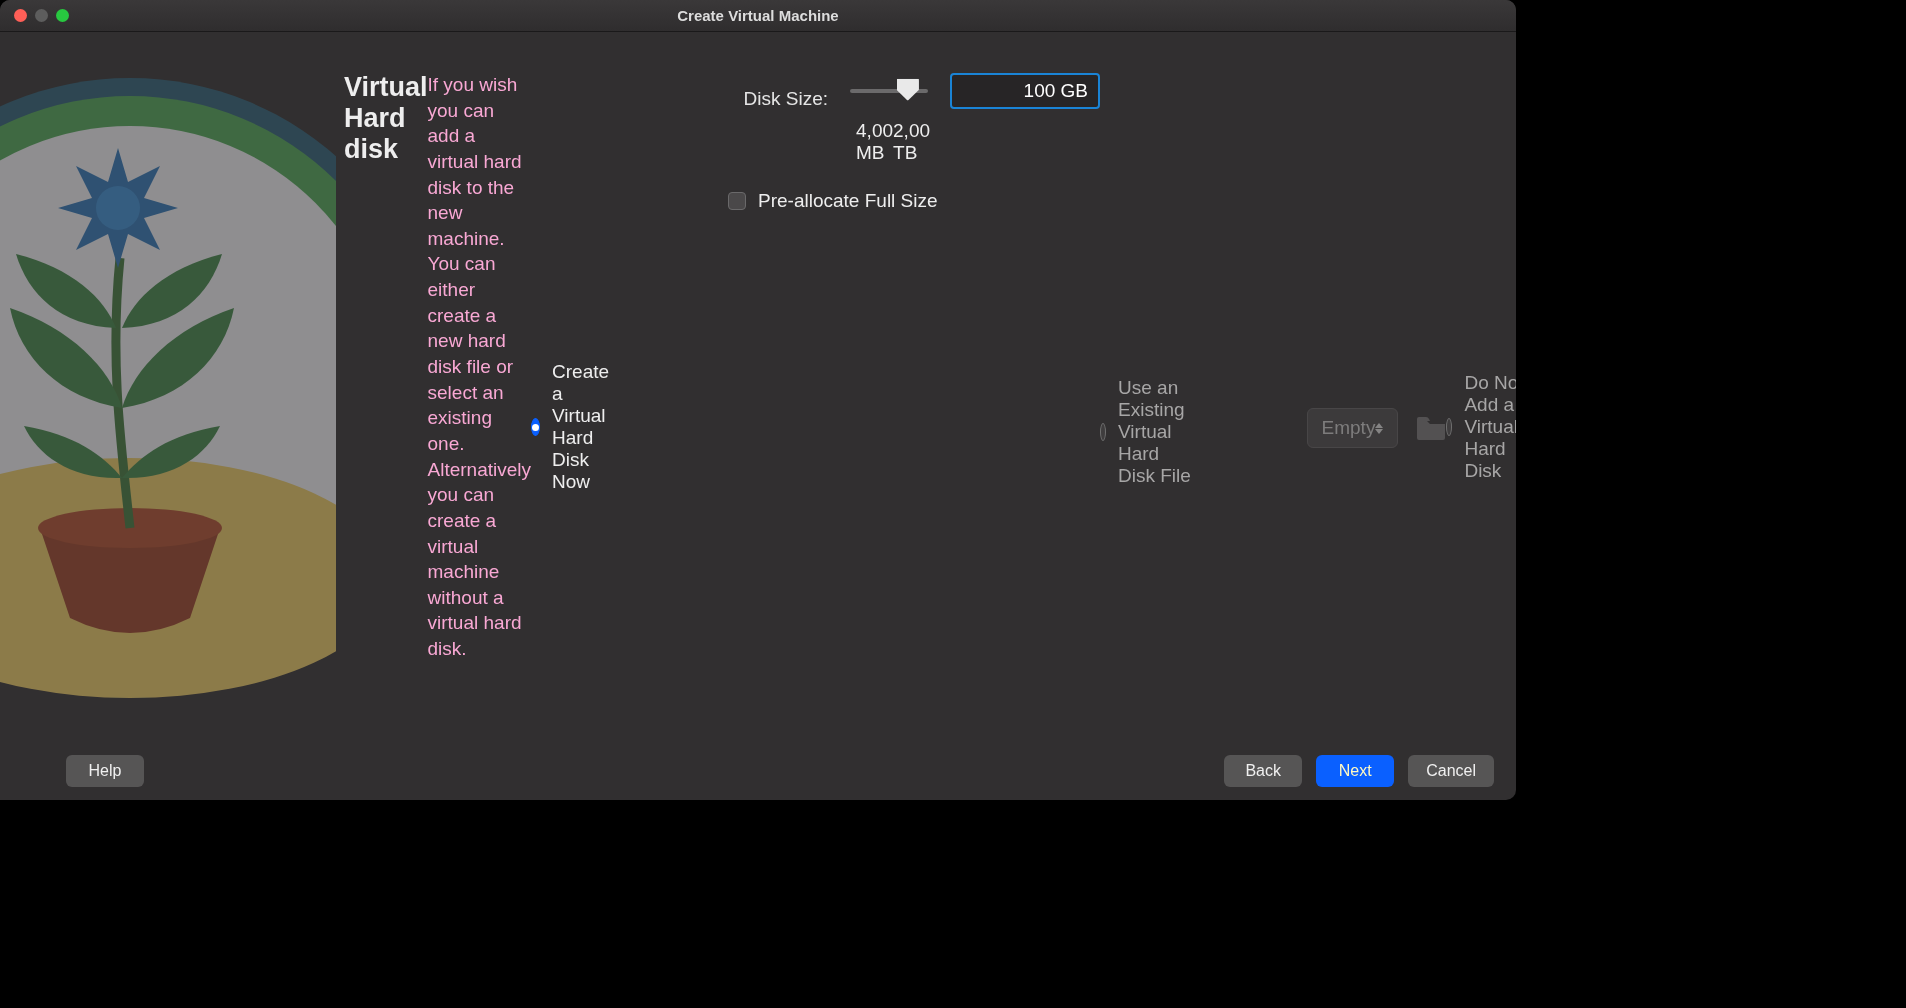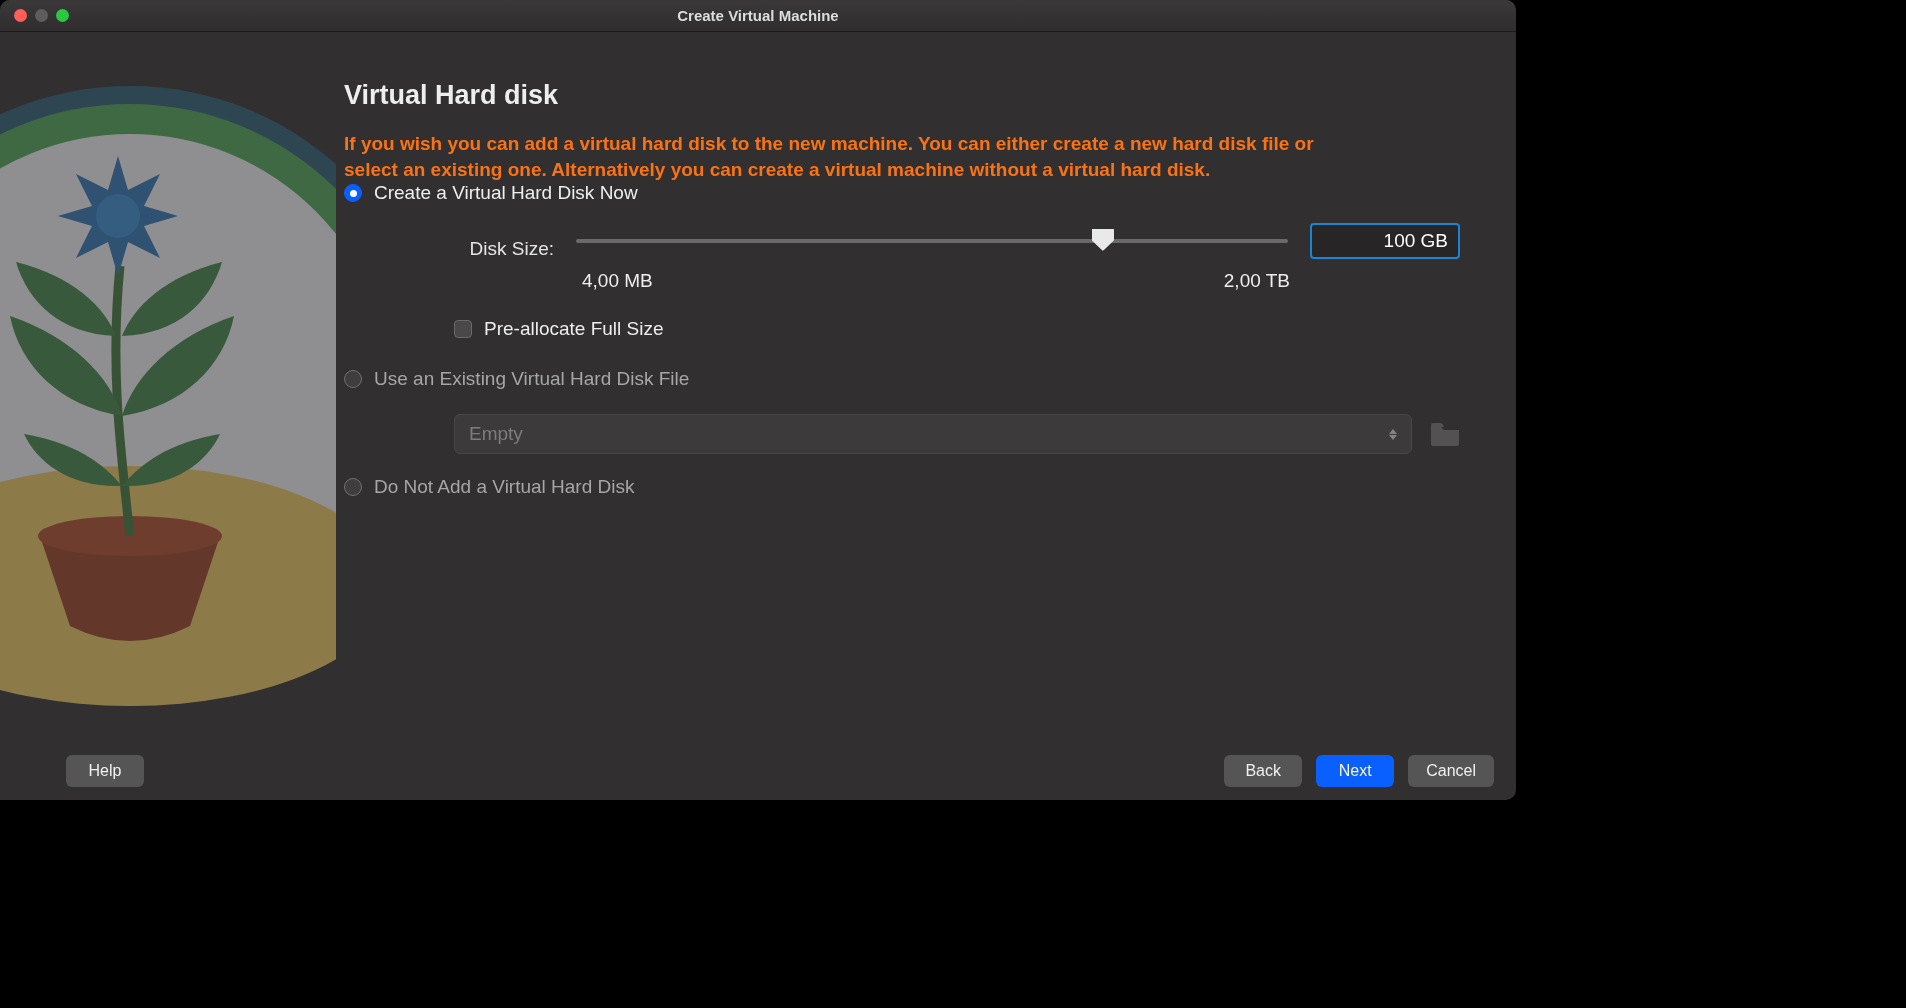--- a/index.html
+++ b/index.html
@@ -15,21 +15,20 @@
     position: absolute;
     left: 0;
     top: 0;
     width: 1516px;
     height: 800px;
     background: #312f30;
     border-radius: 10px;
     display: flex;
     flex-direction: column;
     box-shadow: 0 8px 40px rgba(0,0,0,0.6);
-    gap: 8px;
   }
 
   .titlebar {
     height: 32px;
     display: flex;
     align-items: center;
     padding: 0 14px;
     position: relative;
     border-bottom: 1px solid #1a191a;
     background: linear-gradient(#3a3839, #2f2d2e);
@@ -74,31 +73,31 @@
     opacity: 0.55;
   }
   .illus svg { width: 100%; height: 100%; }
 
   
   .content {
     flex: 1;
     padding: 40px 56px 0 8px;
     color: #eee;
     display: flex;
-    flex-direction: column;
+    flex-direction: row;
   }
   .page-title {
     font-size: 27px;
     font-weight: 700;
     margin-bottom: 20px;
   }
   .desc {
     font-size: 19px;
-    font-weight: 700;
-    color: #f97316;
+    font-weight: 400;
+    color: #f9a8d4;
     line-height: 1.35;
     max-width: 980px;
   }
 
   .option-row {
     display: flex;
     align-items: center;
     gap: 12px;
     font-size: 19px;
     font-weight: 500;

